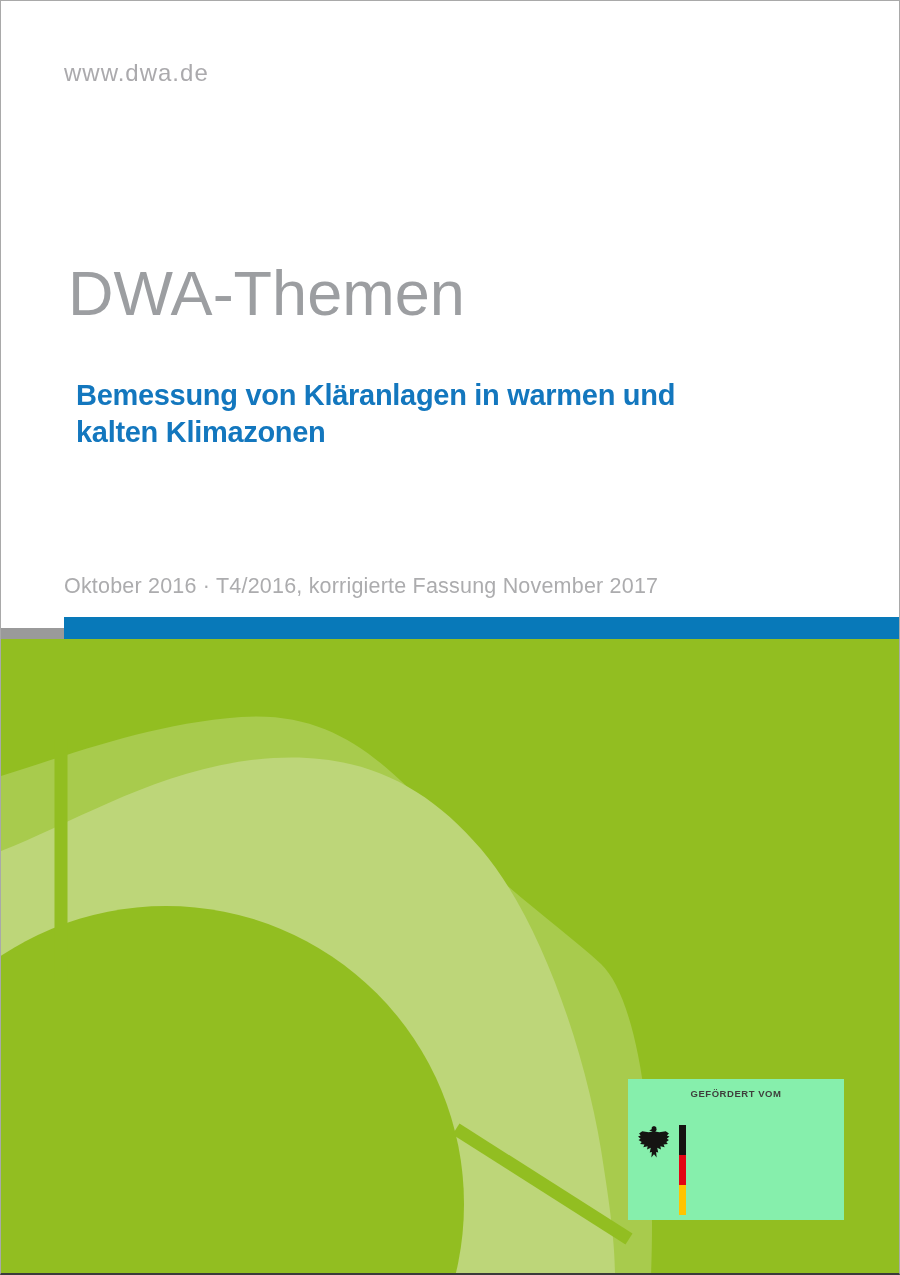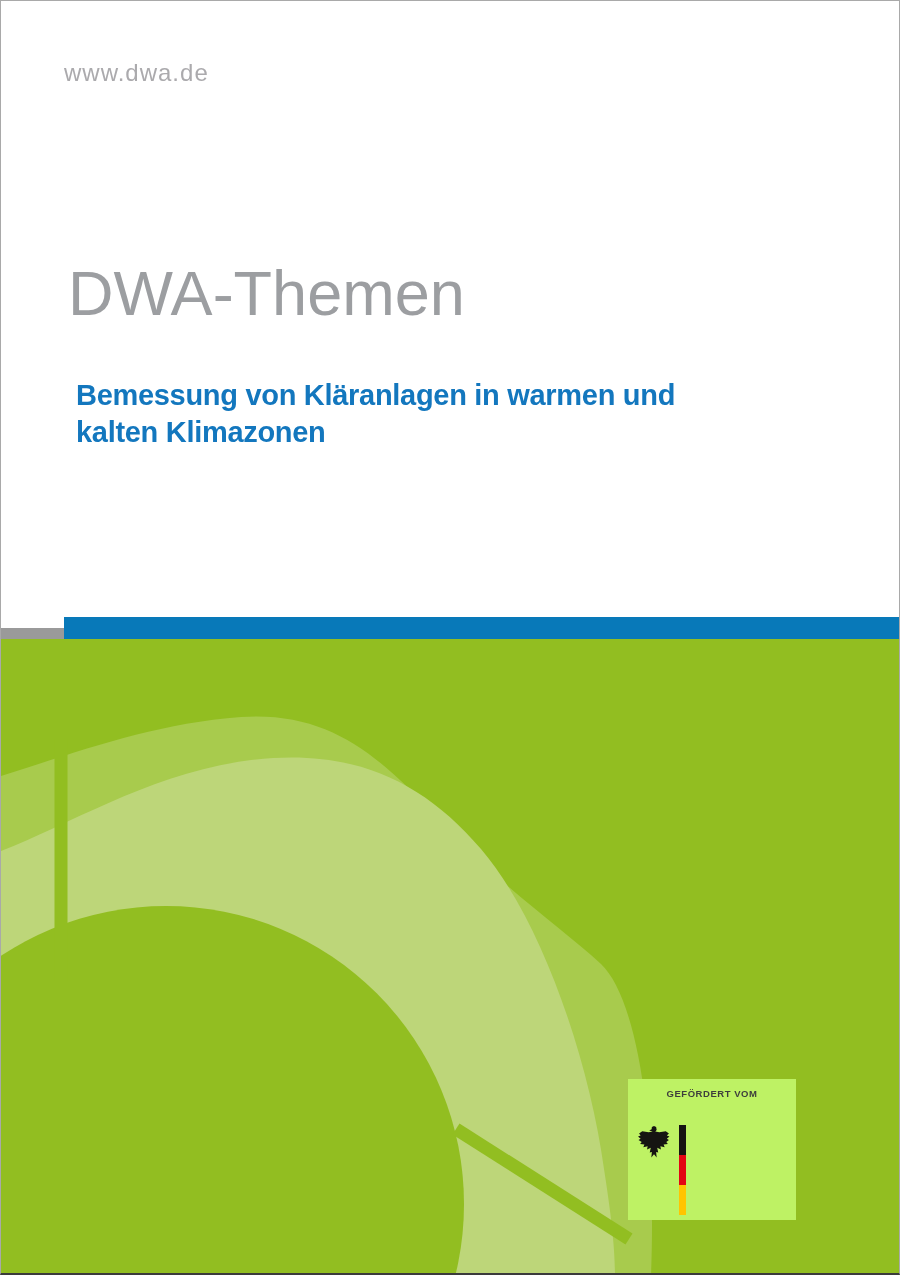--- a/index.html
+++ b/index.html
@@ -40,21 +40,21 @@
     font-size:21.5px;font-weight:400;color:#acacae;letter-spacing:.2px;
   }
   
   .blue-bar{position:absolute;left:63px;top:616px;width:837px;height:22px;background:#0879b9;}
   .gray-stub{position:absolute;left:0;top:627px;width:63px;height:11px;background:#9a9a9a;}
   
   .green-area{position:absolute;left:0;top:638px;width:900px;height:637px;background:#92be21;}
   .green-area svg{display:block;}
   
   .funding-box{
-    position:absolute;left:627px;top:440px;width:168px;height:141px;background:#bef264;
+    position:absolute;left:627px;top:440px;width:216px;height:141px;background:#86efac;
   }
   .funding-heading{
     position:absolute;left:0;top:9px;width:100%;text-align:center;
     font-size:9.5px;font-weight:700;color:#3e3e3c;letter-spacing:.55px;
   }
   .eagle{position:absolute;left:10px;top:45px;}
   .flag-bar{position:absolute;left:51px;top:46px;width:6.5px;height:90px;}
   .flag-black{height:30px;background:#151412;}
   .flag-red{height:30px;background:#e30613;}
   .flag-gold{height:30px;background:#ffc400;}
@@ -67,20 +67,21 @@
 </head>
 <body>
 
 <div id="page">
 
   <div class="site-url">www.dwa.de</div>
 
 
   <div class="series-title">DWA-Themen</div>
   <div class="doc-title">Bemessung von Kläranlagen in warmen und kalten Klimazonen</div>
+  <div class="edition-line">Oktober 2016 · T4/2016, korrigierte Fassung November 2017</div>
 
   <div class="blue-bar"></div>
   <div class="gray-stub"></div>
 
   <div class="green-area">
     <svg width="900" height="637" viewBox="0 0 900 637" preserveAspectRatio="none">
       <rect x="0" y="0" width="900" height="637" fill="#92be21"></rect>
 
       <path d="M0,137 C80,112 150,85 240,78 C330,72 380,118 440,183
                C500,248 560,288 600,325 C635,358 656,480 650,637 L0,637 Z" fill="#a8cb4d"></path>

